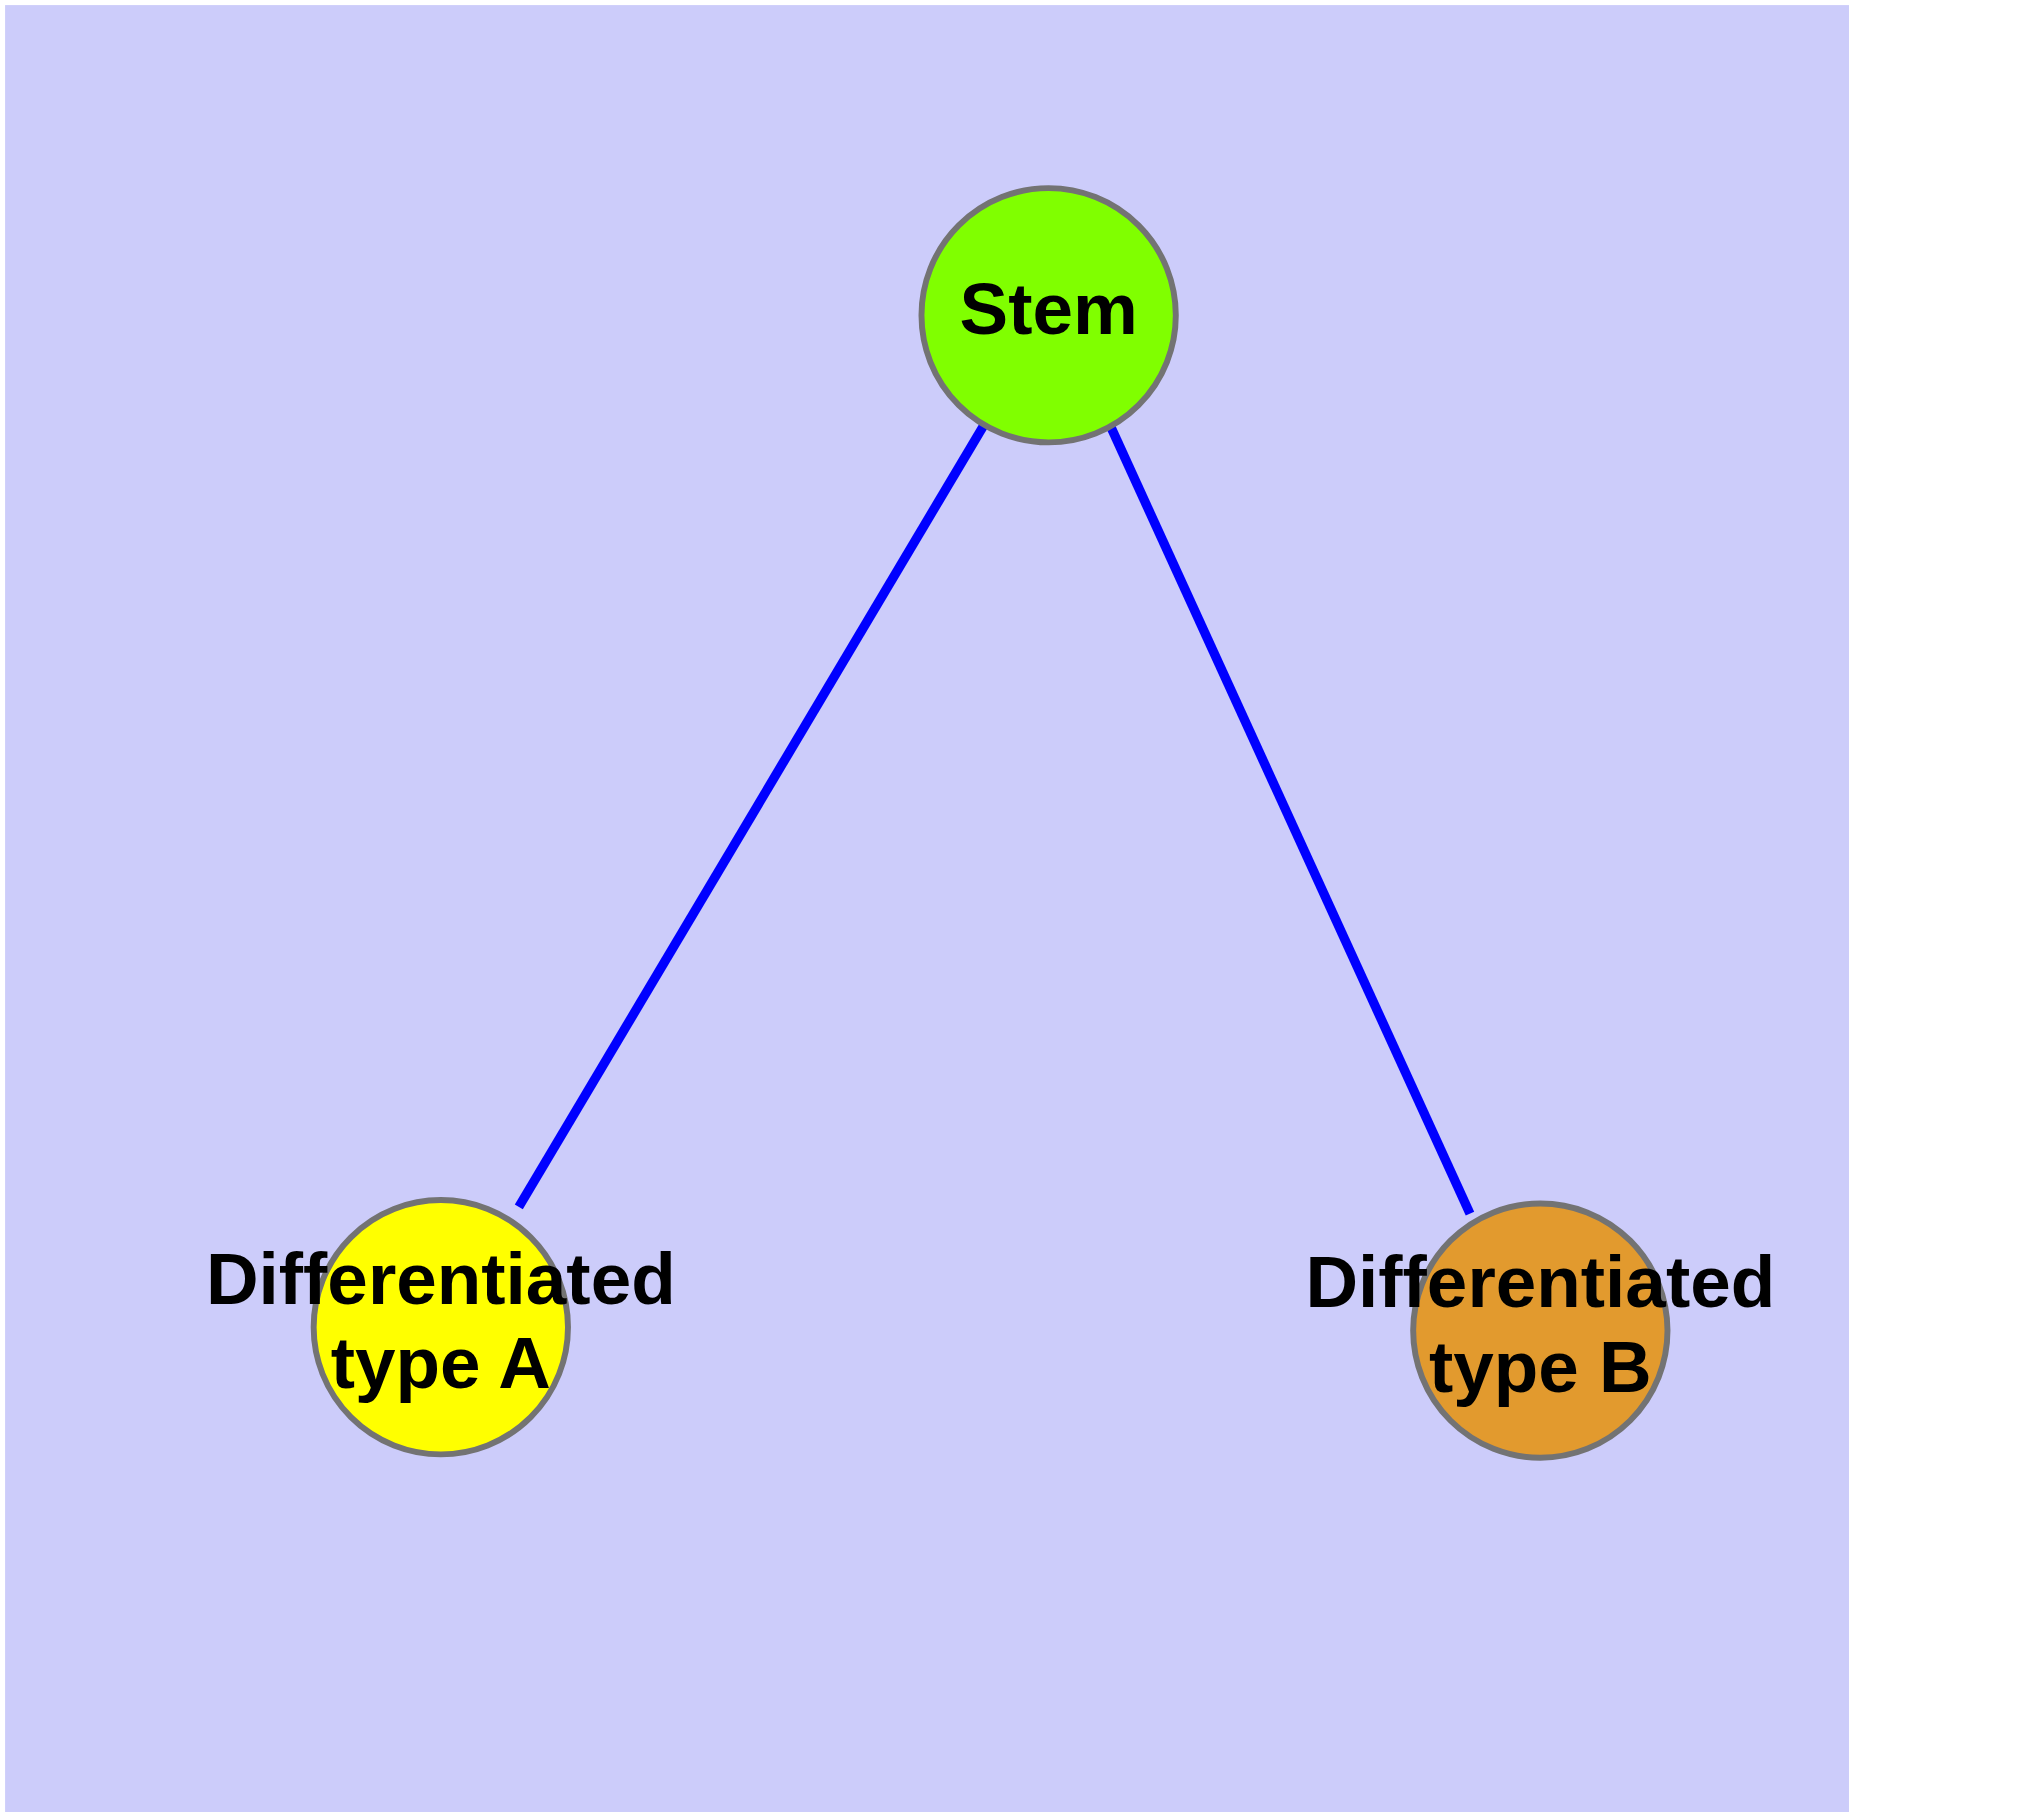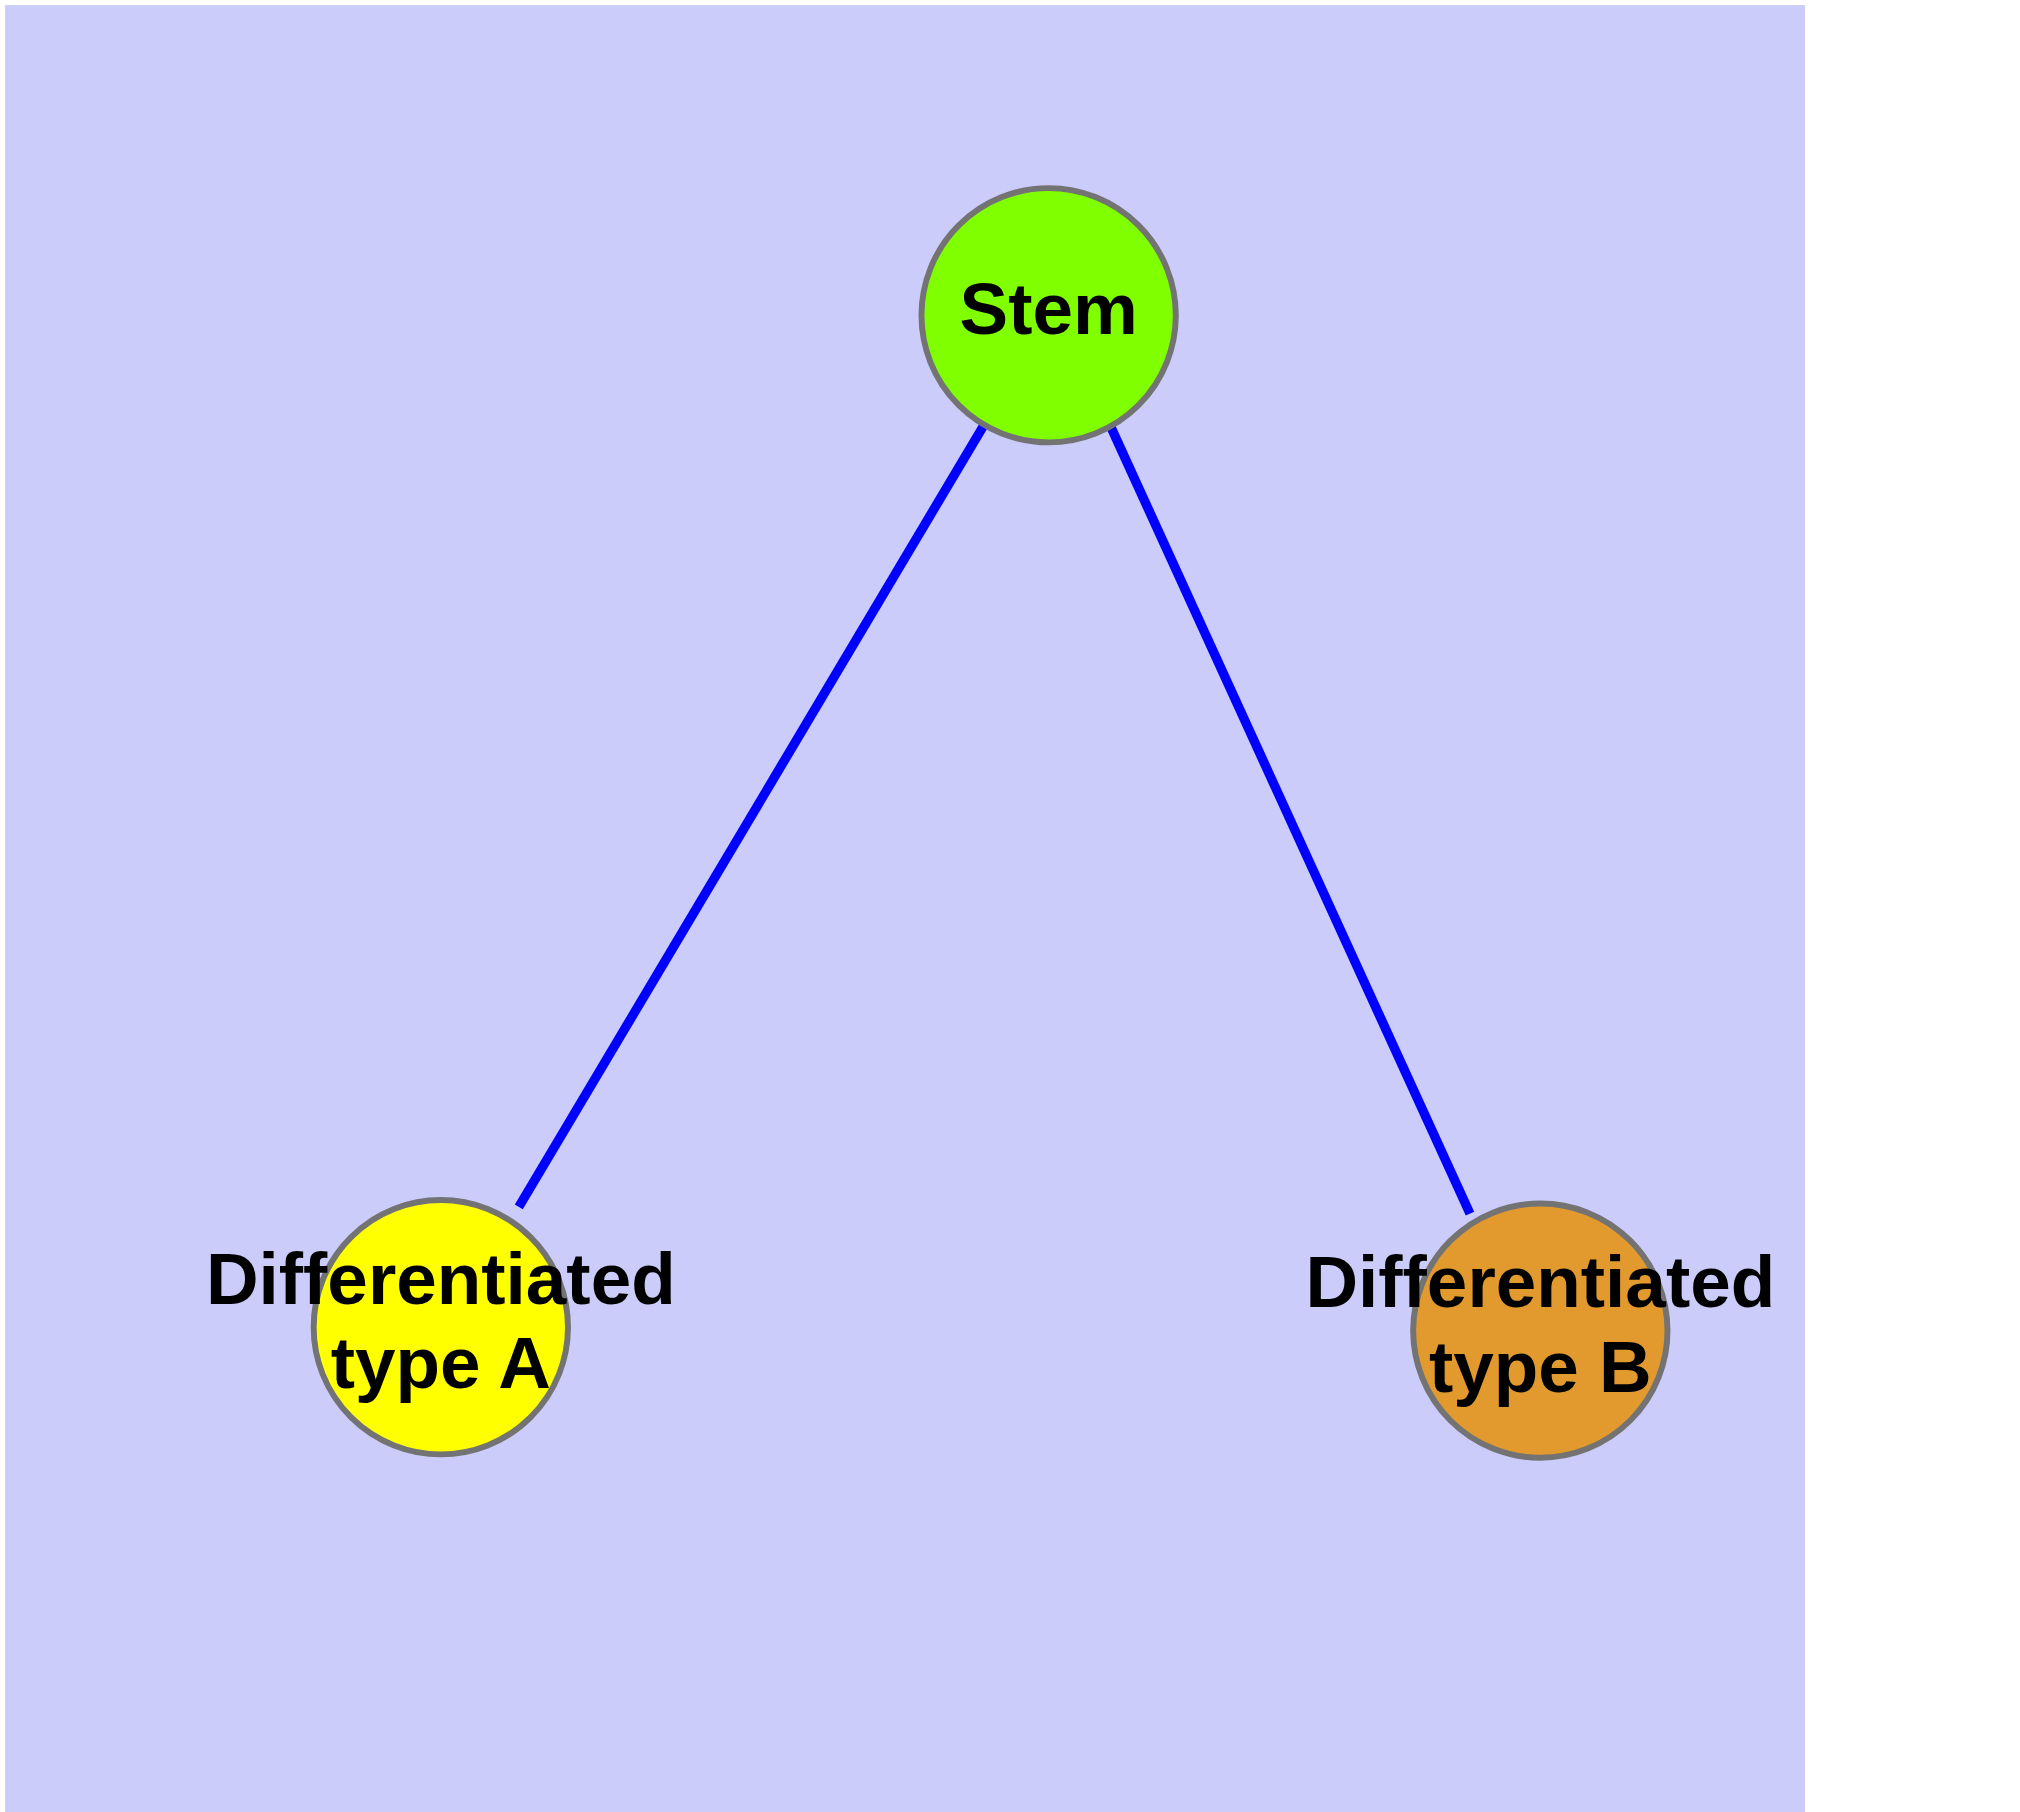--- a/index.html
+++ b/index.html
@@ -29,21 +29,21 @@
     font-weight: bold;
     fill: #000000;
     text-anchor: middle;
     dominant-baseline: middle;
     white-space: pre;
   }
 </style>
 </head>
 <body>
 
-<div id="canvas-root" style="width: 1805px; height: 1812px; background: rgb(255, 255, 255);">
+<div id="canvas-root" style="width: 1805px; height: 1812px; background: rgb(255, 255, 255); padding-left: 44px;">
   <svg id="graph-svg" viewBox="0 0 2384 2138" preserveAspectRatio="none" xmlns="http://www.w3.org/2000/svg" width="2021" height="1812">
 
     <rect id="bg-rect" x="6" y="6" width="2378" height="2132" fill="#ccccfa"></rect>
 
     <g id="edges-group">
       <line x1="1161" y1="501" x2="612" y2="1424" stroke="#0000ff" stroke-width="11" stroke-linecap="butt"></line>
       <line x1="1310" y1="503" x2="1734" y2="1432" stroke="#0000ff" stroke-width="11" stroke-linecap="butt"></line>
     </g>
 
     <g id="nodes-group">

